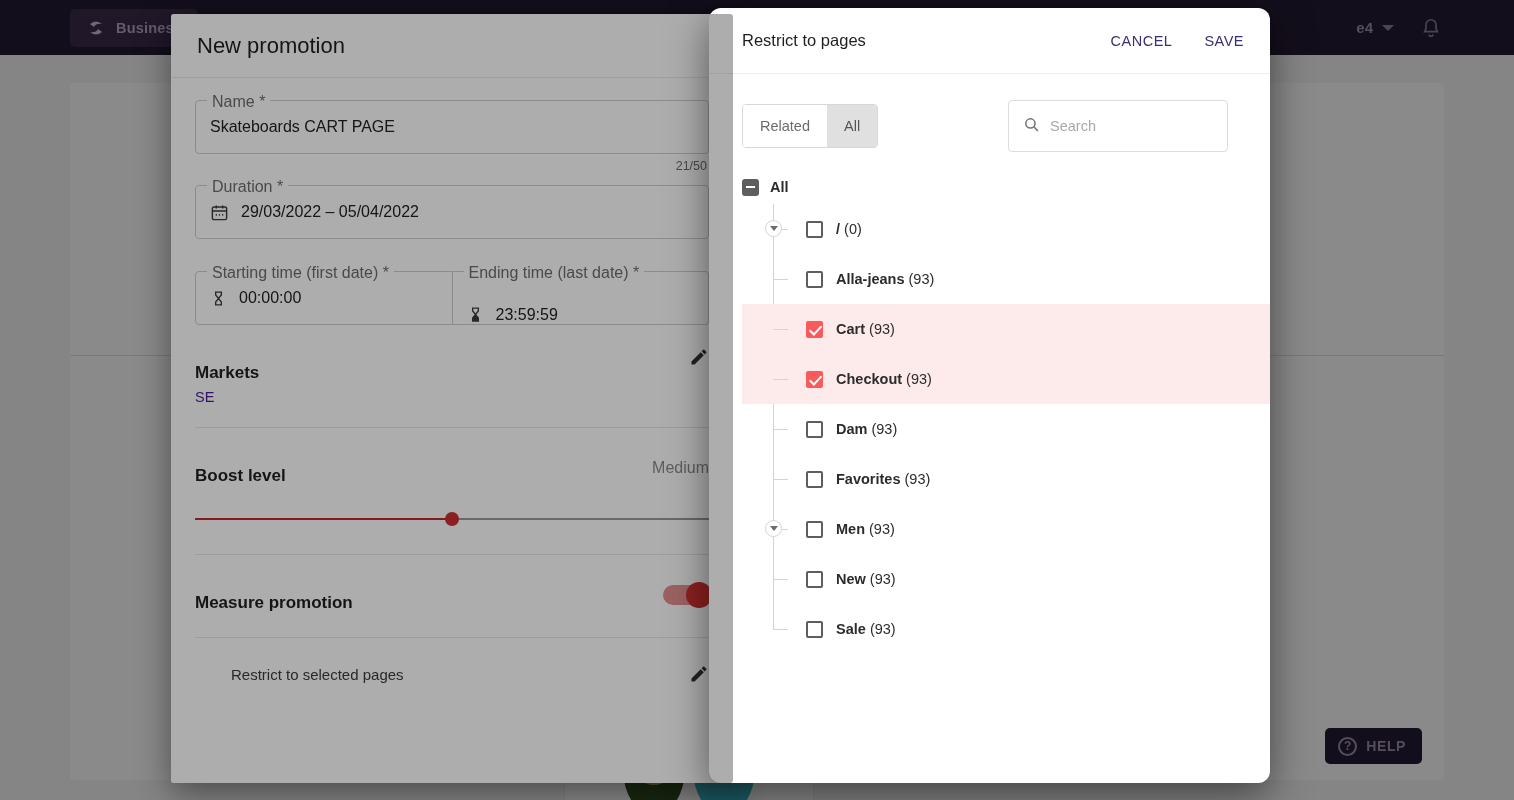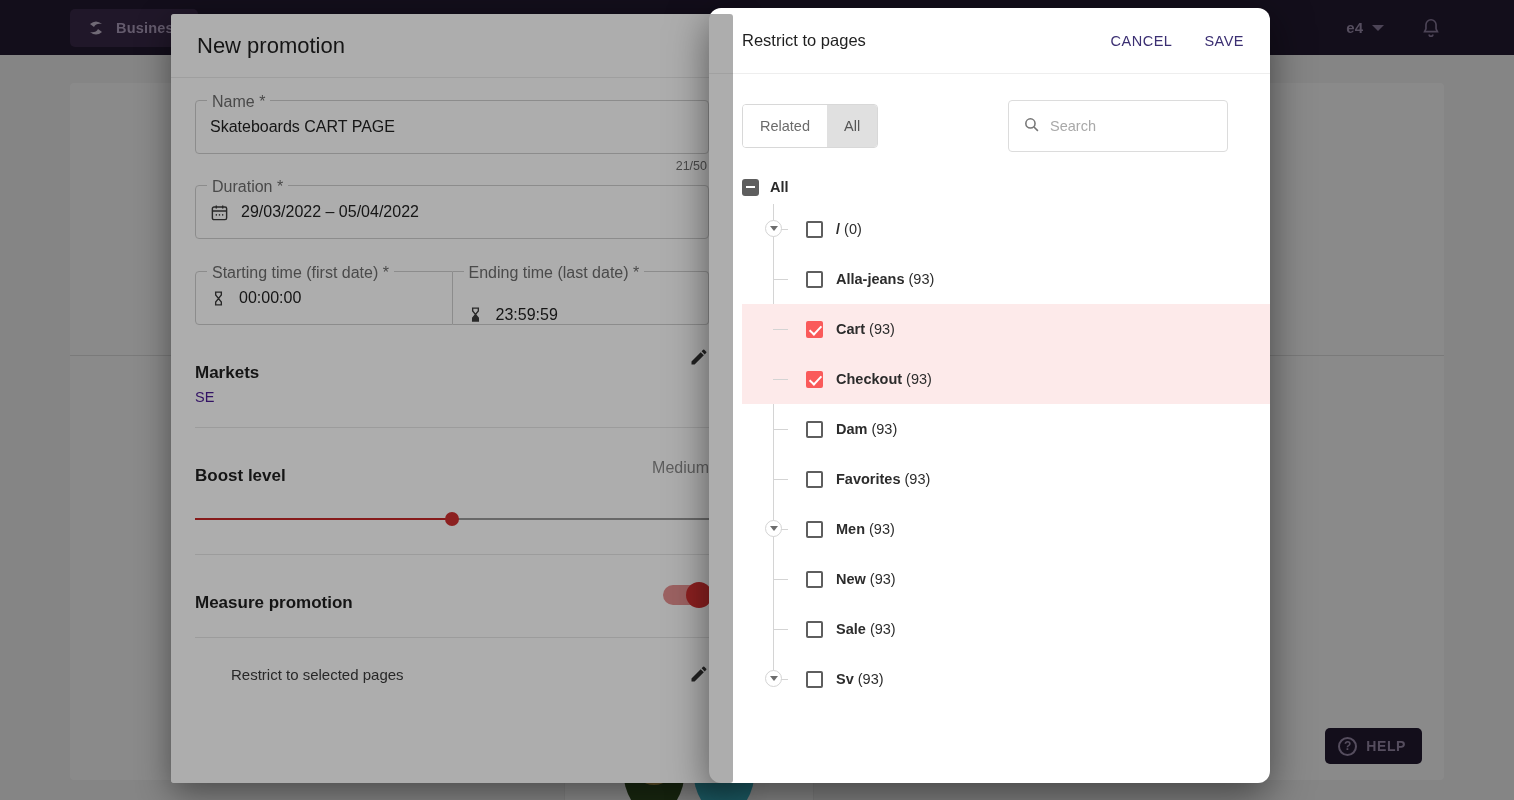--- a/index.html
+++ b/index.html
@@ -23,21 +23,21 @@
     padding: 0 16px; gap: 10px;
   }
   .brand-logo { width: 20px; height: 20px; position: relative; }
   .brand-logo svg { display:block; }
   .brand-name {
     color: #b9a8c9; font-size: 14.5px; font-weight: bold;
     letter-spacing: .2px; white-space: nowrap;
   }
   .topbar-right {
     margin-left: auto; display: flex; align-items: center;
-    gap: 36px; padding-right: 72px;
+    gap: 26px; padding-right: 72px;
   }
   .account-sel { display: flex; align-items: center; gap: 9px; }
   .account-name { color: #9d8fae; font-size: 15px; font-weight: bold; }
   .caret-down {
     width: 0; height: 0; border-left: 6px solid transparent;
     border-right: 6px solid transparent; border-top: 6px solid #8d7e9f;
   }
   .bell { width: 22px; height: 22px; }
 
   .content-area {
@@ -509,23 +509,15 @@
         <span class="cbox"></span>
         <span class="node-label"><b>New</b> <span>(93)</span></span>
       </div>
 
       <div class="node">
         <span class="elbow"></span>
         <span class="cbox"></span>
         <span class="node-label"><b>Sale</b> <span>(93)</span></span>
       </div>
 
-      <div class="node">
-        <span class="elbow"></span>
-        <span class="expander">
-            <b></b>
-          </span>
-        <span class="cbox"></span>
-        <span class="node-label"><b>Sv</b> <span>(93)</span></span>
-      </div>
     </div>
   </div>
 </div>
 
 </body></html>

